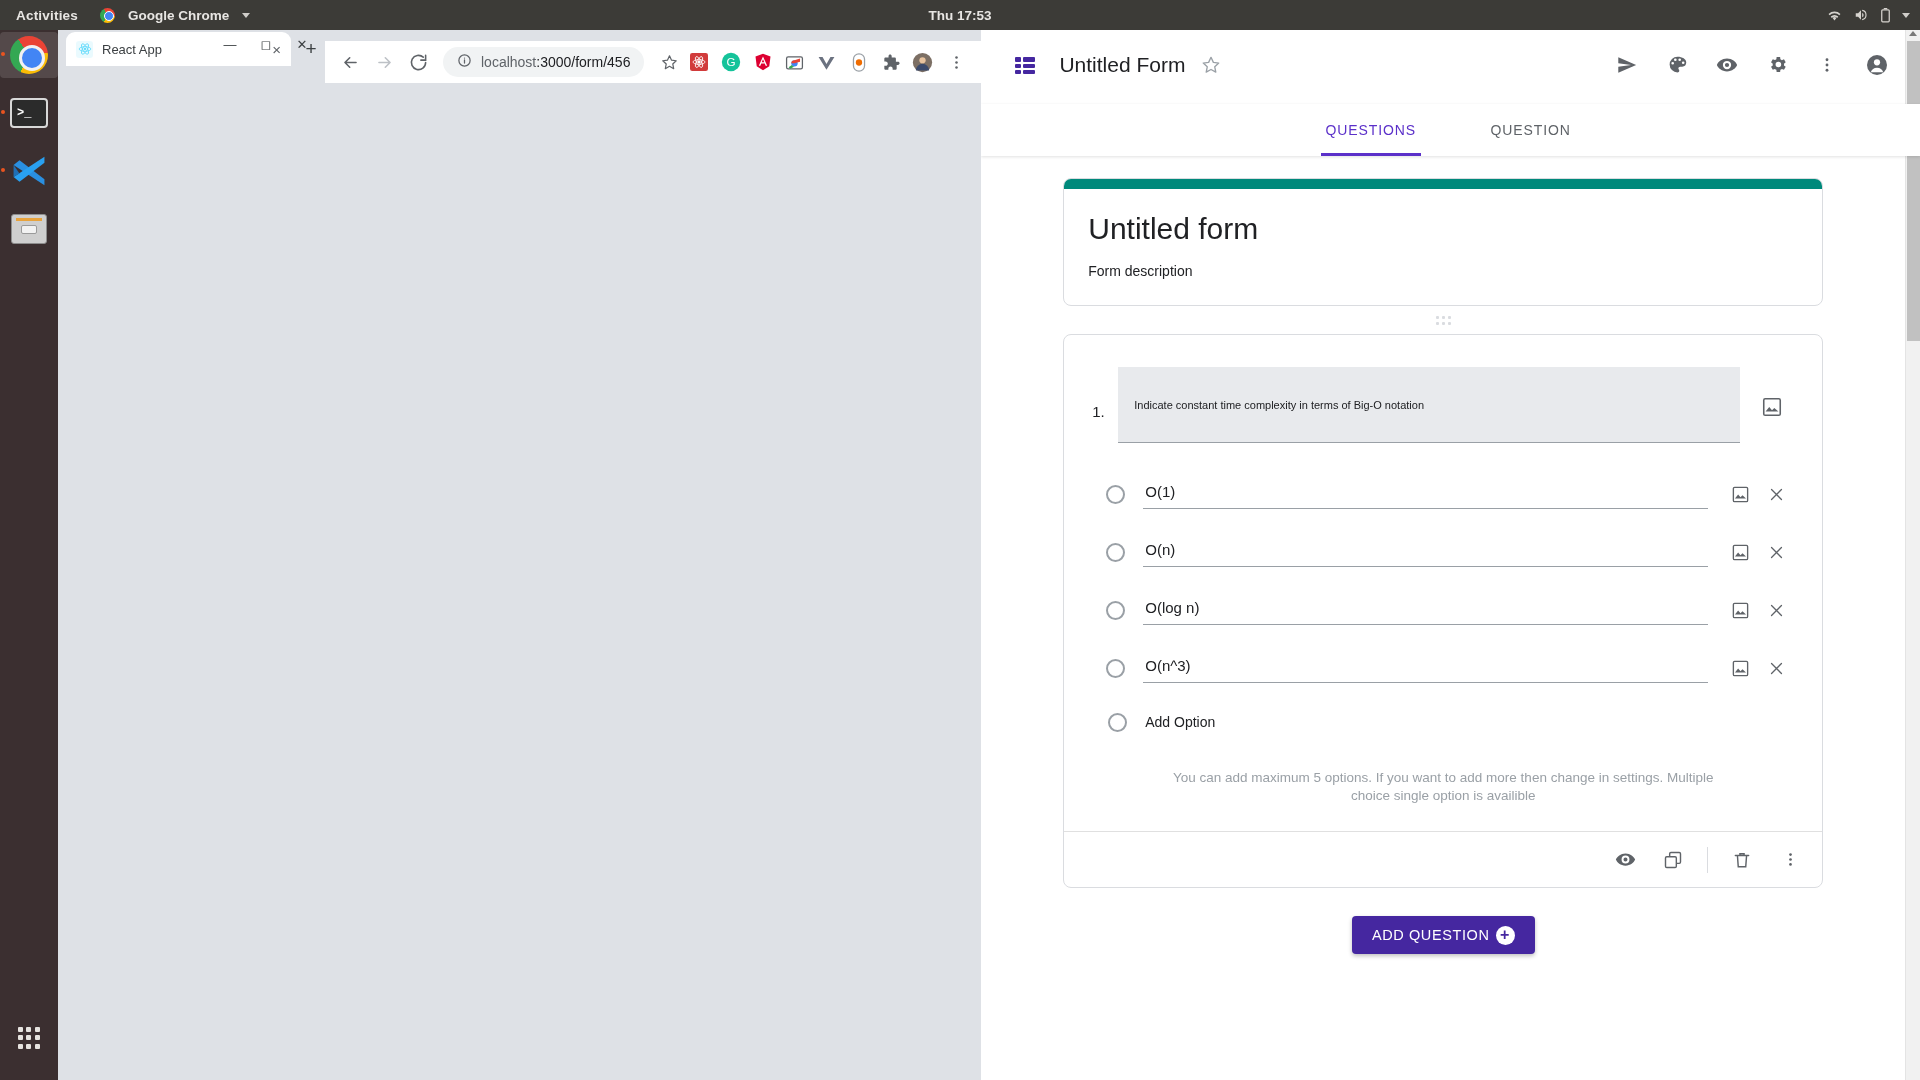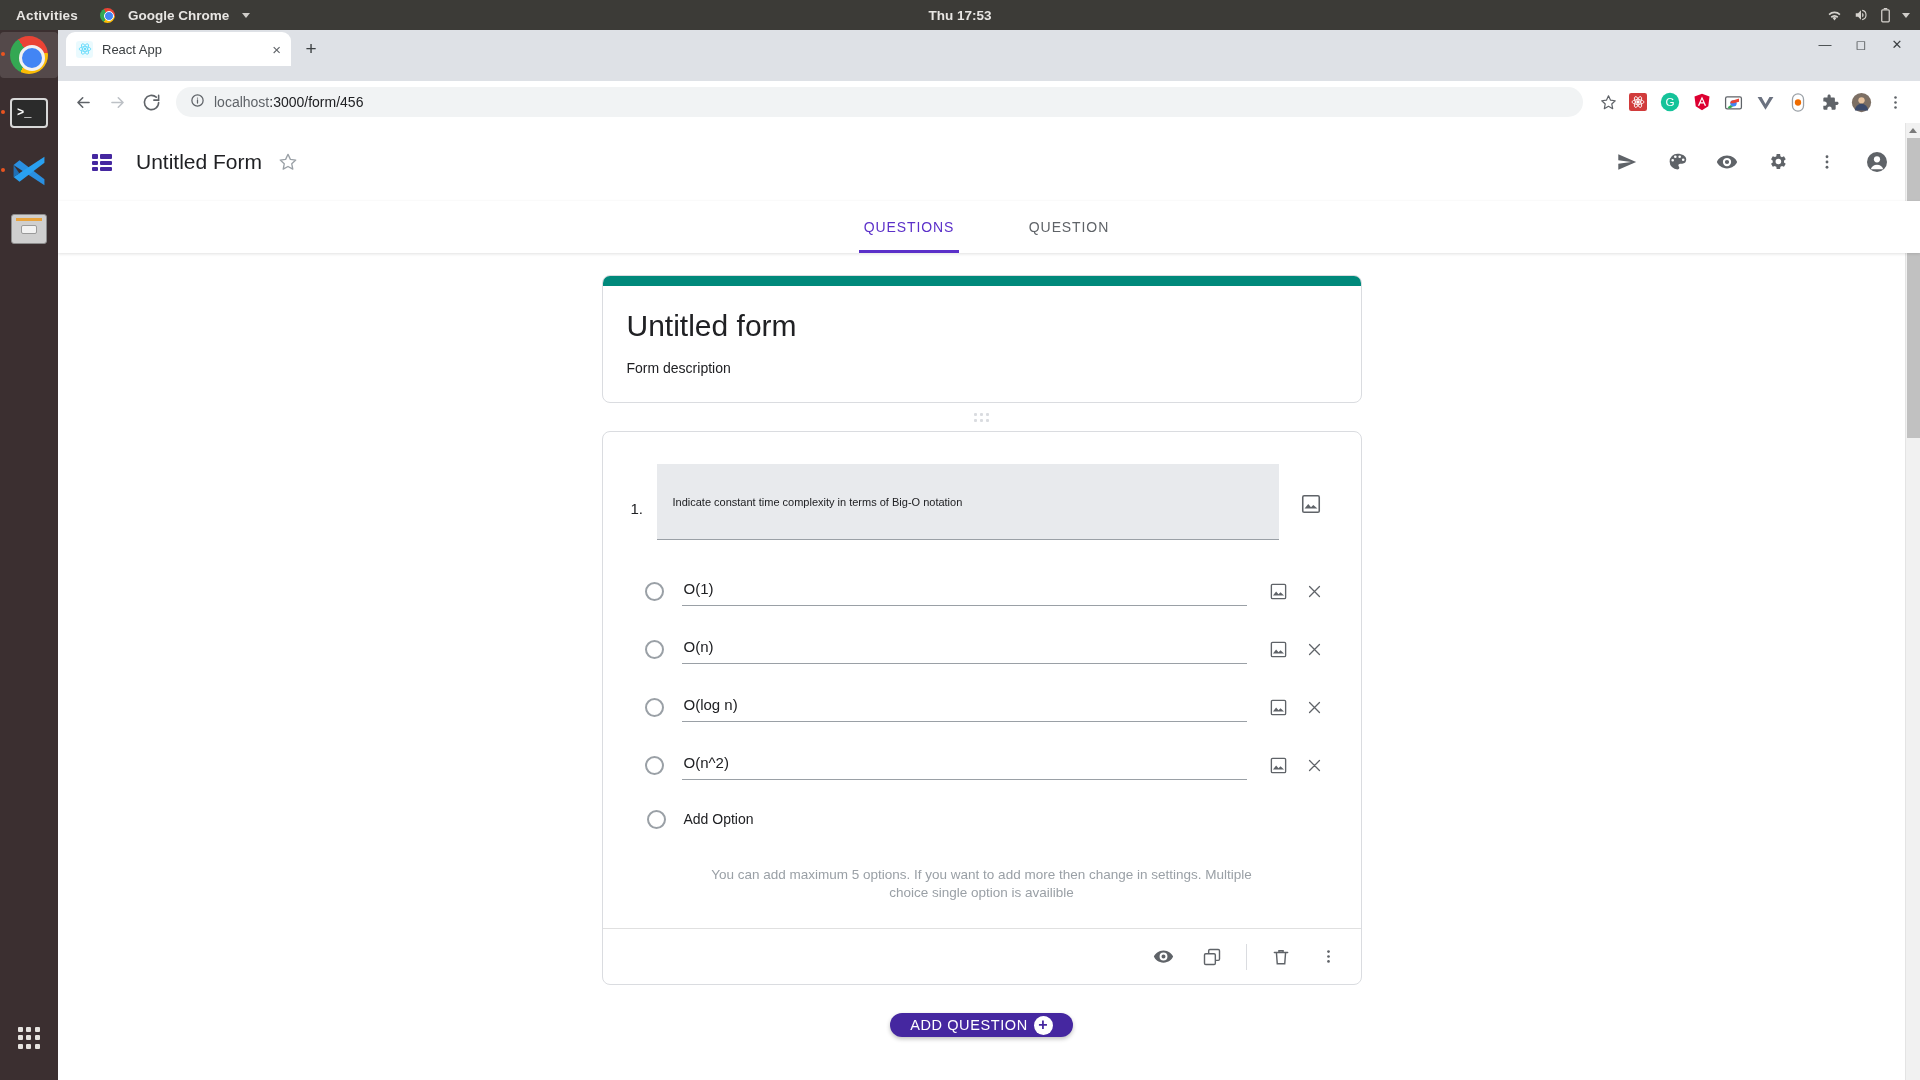--- a/index.html
+++ b/index.html
@@ -78,21 +78,21 @@
     display:flex; align-items:center; justify-content:center;
   }
   .apps-grid div{
     width:22px;height:22px;display:grid;grid-template-columns:repeat(3,1fr);gap:3px;
   }
   .apps-grid i{display:block;width:5px;height:5px;background:#e6e3df;border-radius:1px;}
 
   
   .chrome-win {
     position: absolute; top: 26px; left: 58px; width: 1862px; height: 1054px;
-    background: #dee1e6; display: flex; flex-direction: column;
+    background: #dee1e6; display: flex; 
   }
   .tabstrip { height: 40px; display: flex; align-items: flex-end; position: relative; padding-left: 8px; }
   .tab {
     width: 225px; height: 34px; background:#fff; border-radius: 9px 9px 0 0;
     display:flex; align-items:center; gap:9px; padding: 0 10px; font-size:13px; color:#3c4043;
   }
   .react-ic {
     width:17px;height:17px;background:#61dafb22;border-radius:3px;
     display:flex;align-items:center;justify-content:center;
   }
@@ -190,21 +190,21 @@
   }
   .q-footer{
     border-top:1px solid #e0e0e0;height:56px;display:flex;align-items:center;
     justify-content:flex-end;gap:0;padding-right:8px;margin:0 -28px;
   }
   .f-btn{width:48px;height:48px;display:flex;align-items:center;justify-content:center;color:#5f6368;}
   .f-div{width:1px;height:26px;background:#dadce0;margin:0 10px;}
 
   .addq-wrap{display:flex;justify-content:center;padding:28px 0 40px;}
   .addq{
-    background:#4527a0;color:#fff;border:none;border-radius:12px;height:24px;
+    background:#4527a0;color:#fff;border:none;border-radius:4px;height:38px;
     padding:0 20px;display:flex;align-items:center;gap:6px;
     font-size:14.5px;letter-spacing:.6px;font-weight:500;
     box-shadow:0 2px 4px rgba(0,0,0,.25);
   }
   .plus-circle{
     width:19px;height:19px;border-radius:50%;background:#fff;color:#4527a0;
     display:flex;align-items:center;justify-content:center;font-size:16px;font-weight:bold;line-height:1;
   }
 </style>
 </head>
@@ -542,21 +542,21 @@
               </span>
               <span class="opt-x">
                 <svg width="17" height="17" viewBox="0 0 24 24" fill="none" stroke="#5f6368" stroke-width="1.8" stroke-linecap="round">
                     <path d="M5 5l14 14M19 5L5 19"></path>
                   </svg>
               </span>
             </div>
 
             <div class="opt-row">
               <span class="radio"></span>
-              <div class="opt-input">O(n^2)</div>
+              <div class="opt-input">O(n^3)</div>
               <span class="opt-icon">
                 <svg width="19" height="19" viewBox="0 0 24 24" fill="none" stroke="#5f6368" stroke-width="1.7">
                     <rect x="3" y="3" width="18" height="18" rx="1.5"></rect>
                     <path d="M5 17l4-5 3 3.5 2.5-2.5L19 17z" fill="#5f6368" stroke="none"></path>
                   </svg>
               </span>
               <span class="opt-x">
                 <svg width="17" height="17" viewBox="0 0 24 24" fill="none" stroke="#5f6368" stroke-width="1.8" stroke-linecap="round">
                     <path d="M5 5l14 14M19 5L5 19"></path>
                   </svg>

